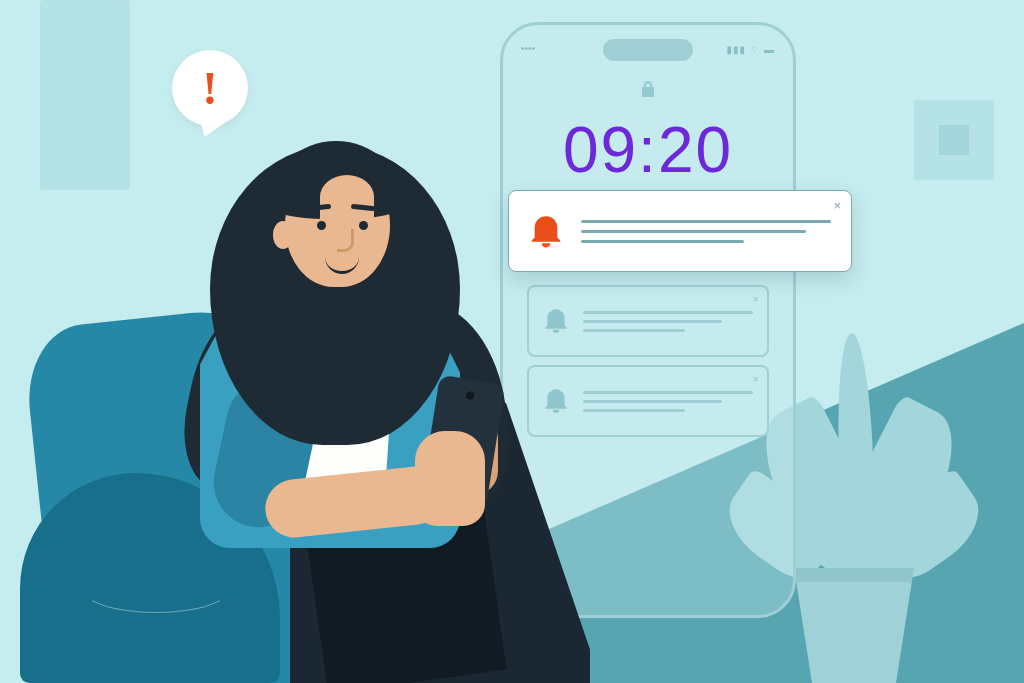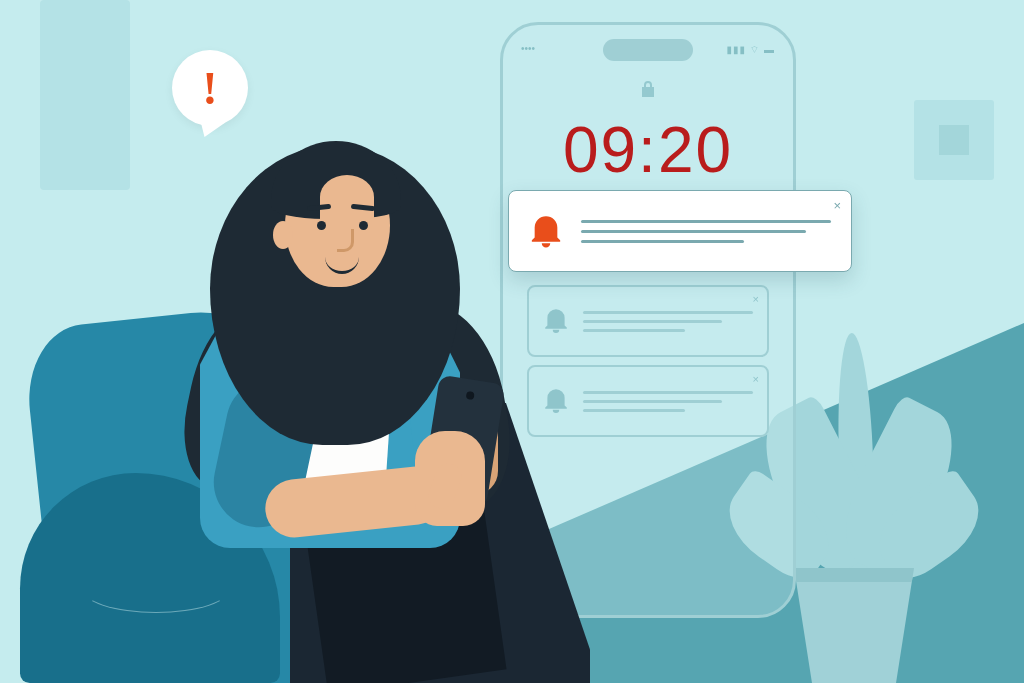--- a/index.html
+++ b/index.html
@@ -19,21 +19,21 @@
   .leaf.l2{bottom:110px;left:35px;width:80px;height:170px;transform:rotate(-27deg);border-radius:50% 10% 50% 30%}
   .leaf.l3{bottom:110px;left:115px;width:80px;height:170px;transform:rotate(27deg);border-radius:10% 50% 30% 50%}
   .leaf.l4{bottom:100px;left:0;width:70px;height:110px;transform:rotate(-55deg);border-radius:50% 10% 50% 30%}
   .leaf.l5{bottom:100px;left:150px;width:70px;height:110px;transform:rotate(55deg);border-radius:10% 50% 30% 50%}
   
   .megaphone{position:absolute;top:22px;left:500px;width:290px;height:590px;border:3px solid #9fcfd4;border-radius:38px;background:rgba(197,236,238,.35)}
   .notch{position:absolute;top:14px;left:50%;transform:translateX(-50%);width:90px;height:22px;background:#9fcfd4;border-radius:12px}
   .statusbar{position:absolute;top:18px;left:18px;right:18px;display:flex;justify-content:space-between;font-size:10px;color:#86bfc5}
   .statusbar .right{letter-spacing:1px}
   .lock{position:absolute;top:55px;left:50%;transform:translateX(-50%);color:#94c9cf}
-  .bigtime{position:absolute;top:88px;left:0;right:0;text-align:center;font-size:64px;font-weight:300;color:#b91c1c;letter-spacing:2px}
+  .bigtime{position:absolute;top:88px;left:0;right:0;text-align:center;font-size:64px;font-weight:300;color:#6d28d9;letter-spacing:2px}
   
   .ghostcard{position:absolute;left:24px;right:24px;height:68px;border:2px solid #9fcfd4;border-radius:8px;display:flex;align-items:center;gap:14px;padding:0 14px}
   .ghostcard.g1{top:260px}
   .ghostcard.g2{top:340px}
   .ghostbell{color:#8fc5cb}
   .ghostlines{flex:1}
   .ghostlines div{height:3px;background:#9fcfd4;margin:6px 0;border-radius:2px}
   .ghostlines div:nth-child(2){width:82%}
   .ghostlines div:nth-child(3){width:60%}
   .ghostx{position:absolute;top:6px;right:8px;color:#8fc5cb;font-size:11px}

